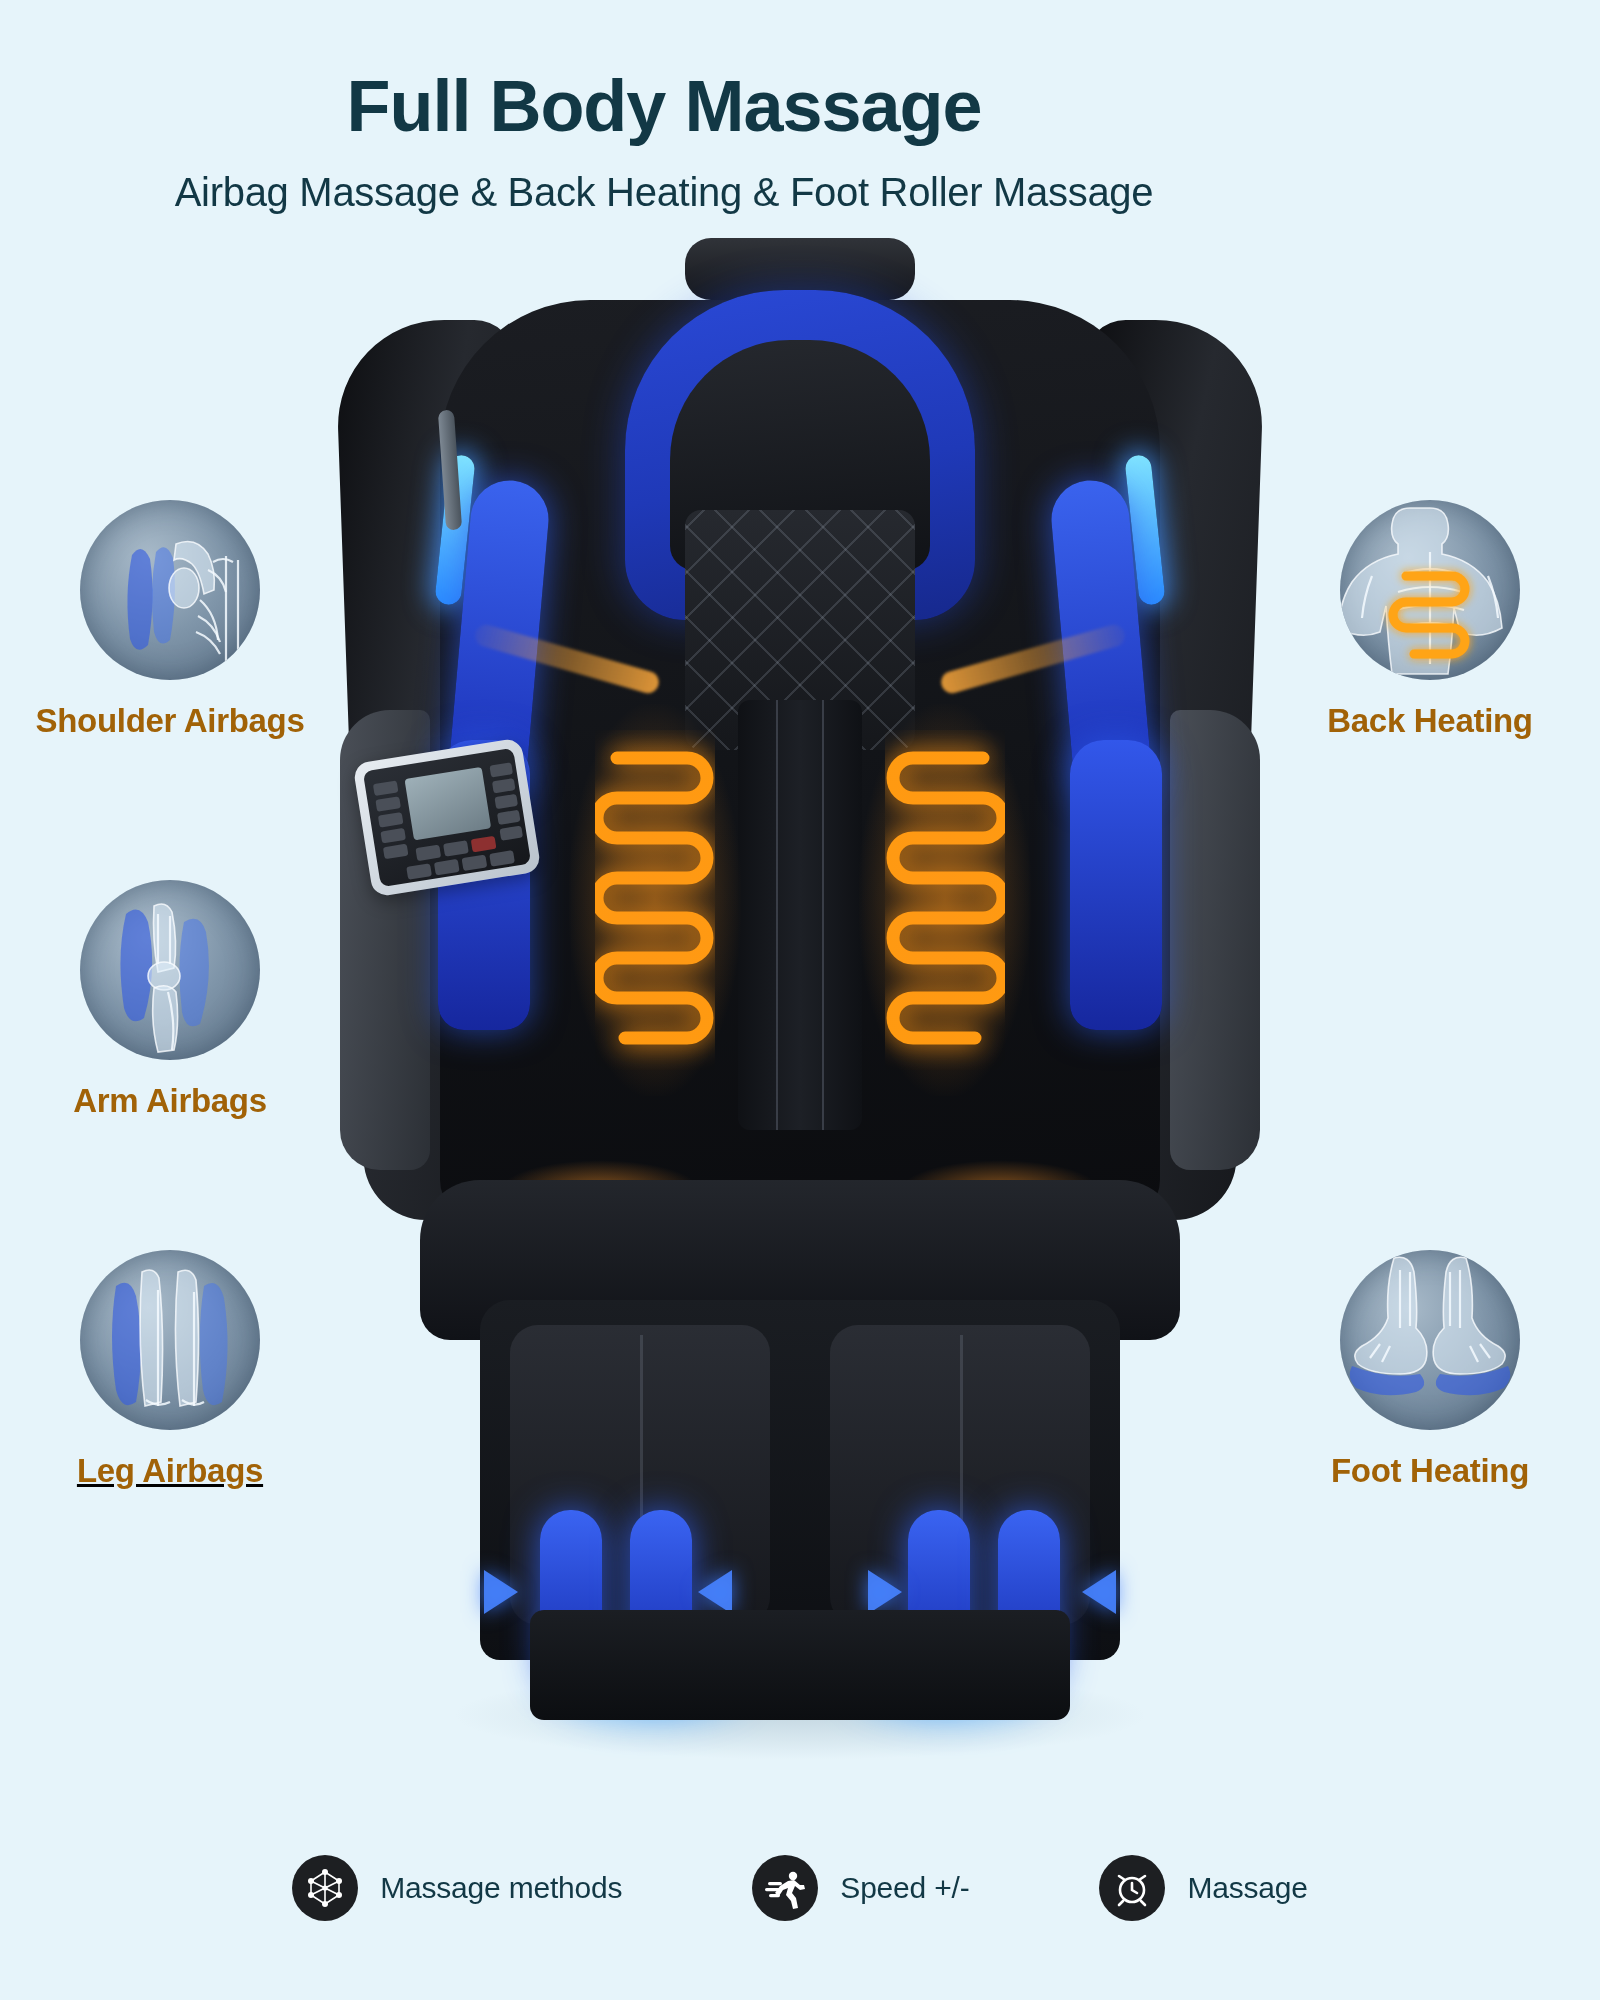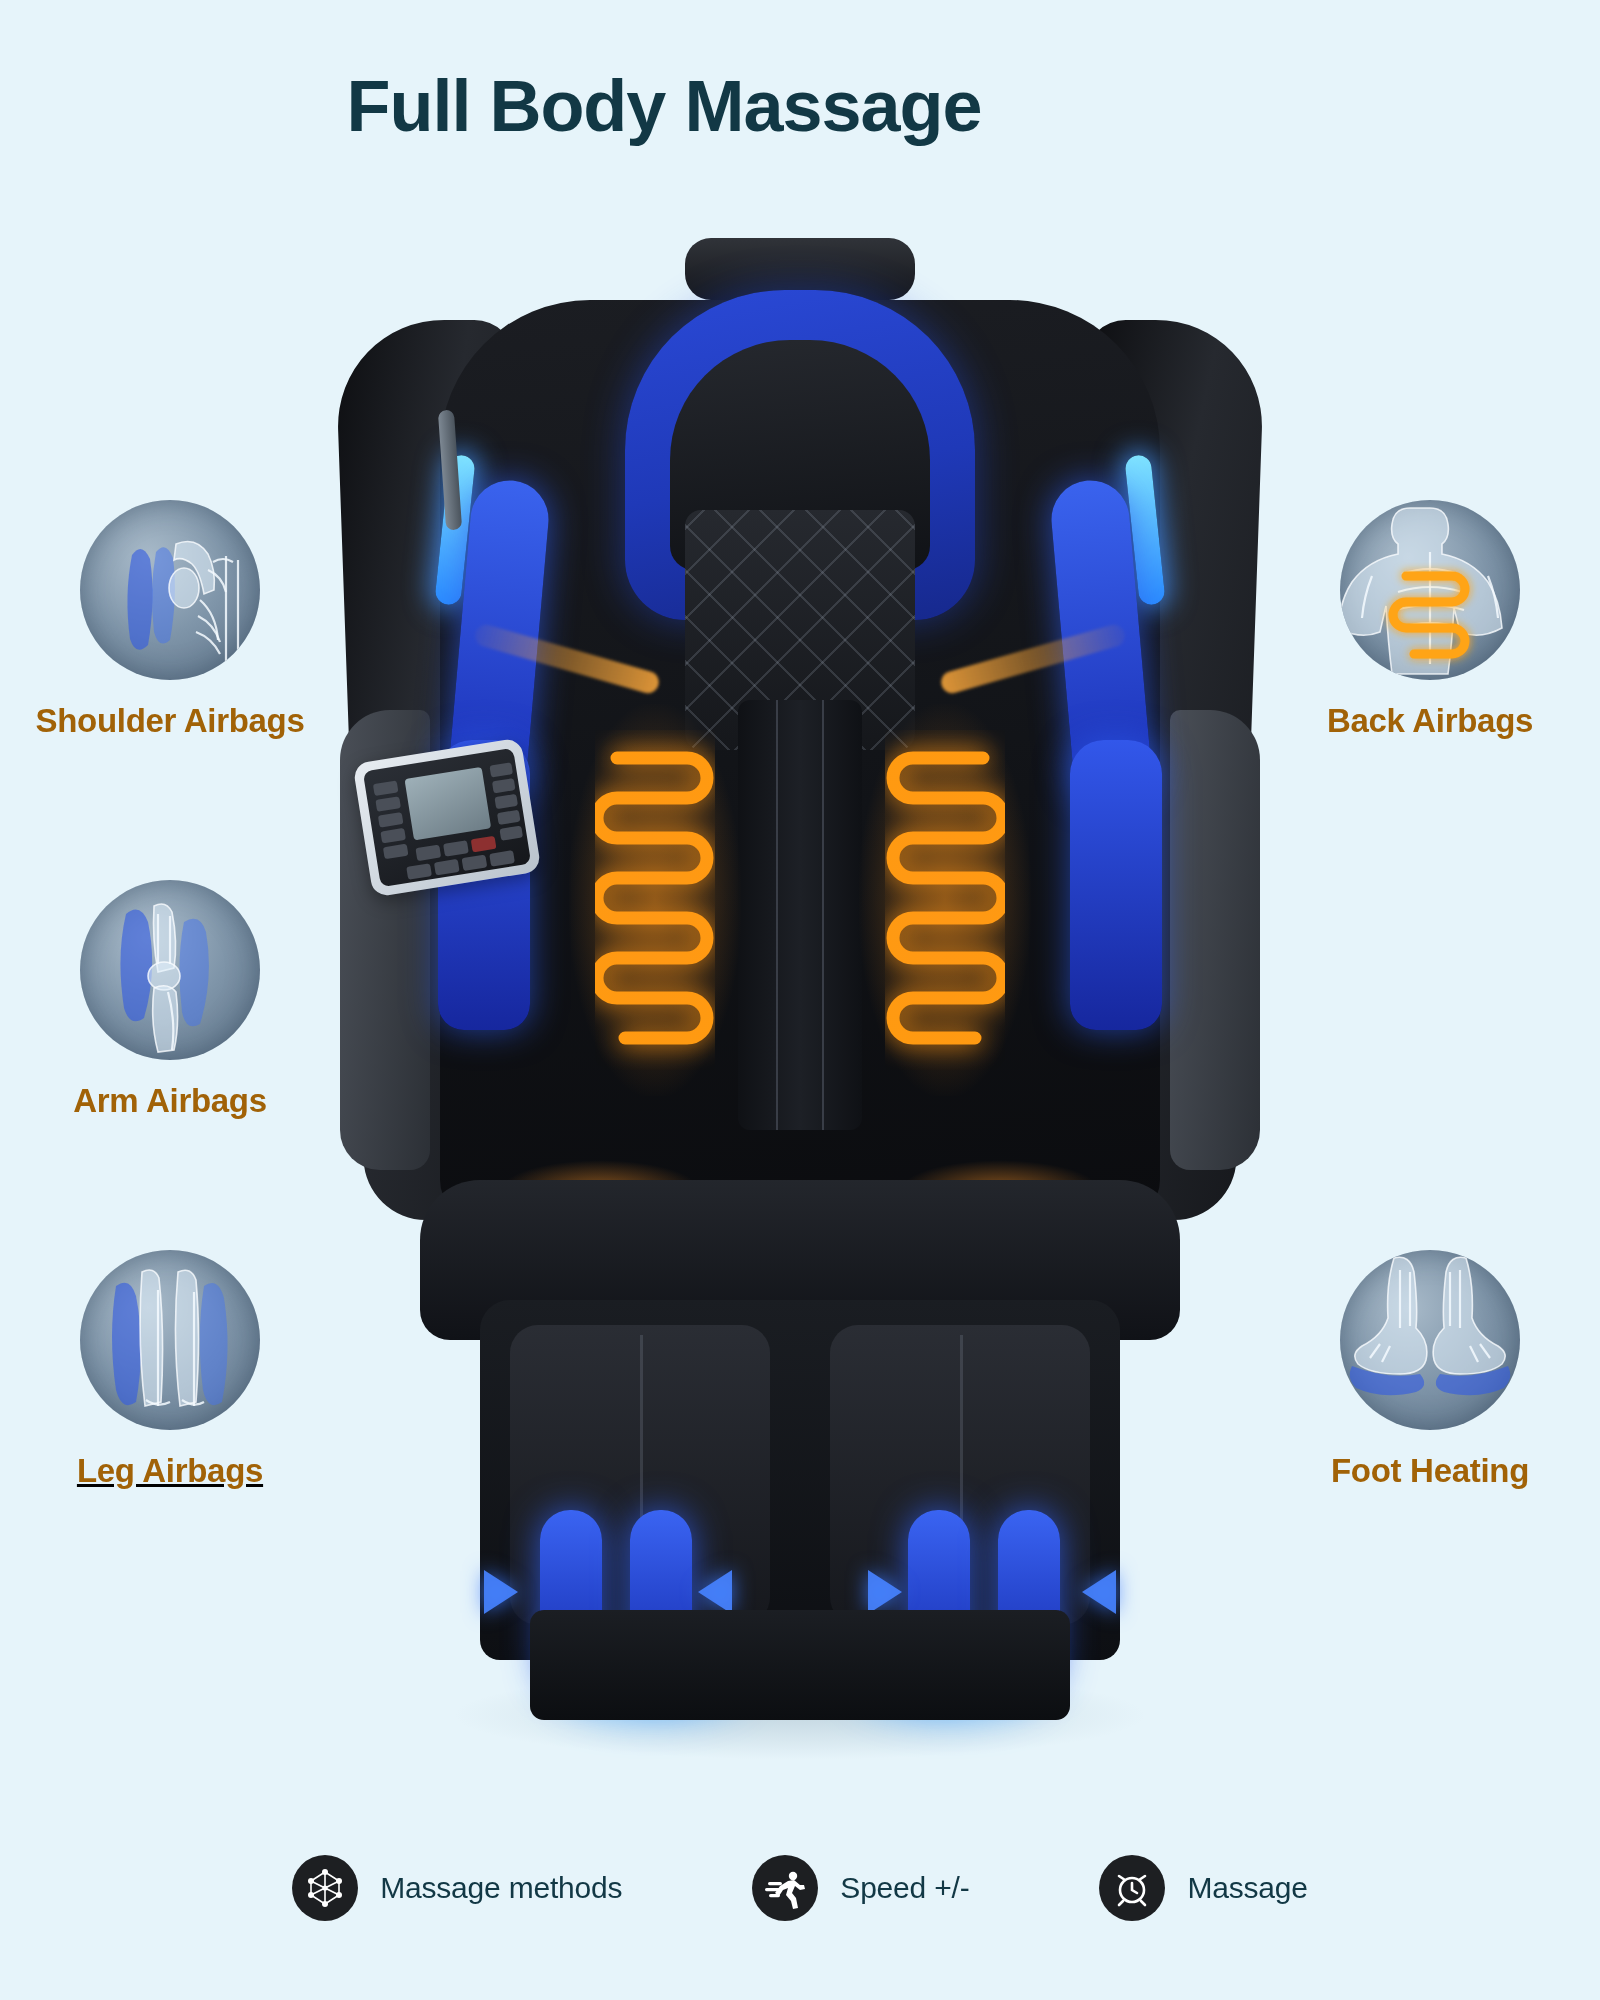--- a/index.html
+++ b/index.html
@@ -265,20 +265,21 @@
            display:flex; align-items:center; justify-content:center; flex:0 0 auto; }
   .blabel { font-size:30px; color:#123845; font-weight:500; letter-spacing:-0.2px; }
 </style>
 </head>
 <body>
 
 <div class="page">
 
   <div class="header">
     <div class="title">Full Body Massage</div>
+    <div class="subtitle">Airbag Massage &amp; Back Heating &amp; Foot Roller Massage</div>
   </div>
 
   <div class="chair">
 
     <div class="chair-shadow"></div>
 
     <div class="shell-left"></div>
     <div class="shell-right"></div>
     <div class="shell-grey-l"></div>
     <div class="shell-grey-r"></div>
@@ -458,21 +459,21 @@
           <filter id="hglow" x="-60%" y="-60%" width="220%" height="220%">
             <feGaussianBlur stdDeviation="5" result="b"></feGaussianBlur>
             <feMerge>
                 <feMergeNode in="b"></feMergeNode>
                 <feMergeNode in="SourceGraphic"></feMergeNode>
               </feMerge>
           </filter>
         </defs>
       </svg>
     </div>
-    <div class="feature-label">Back Airbags</div>
+    <div class="feature-label">Back Heating</div>
   </div>
 
   <div class="feature f-foot">
     <div class="badge">
       <svg class="xray" viewBox="0 0 180 180">
         <path class="bone-fill" d="M54 8 q16 -4 20 14 q4 34 2 56 q14 14 10 32 q-4 14 -26 14 q-30 0 -42 -10
                                     q-8 -10 4 -18 q20 -10 26 -28 q-2 -34 6 -60 Z"></path>
         <path class="bone-fill" d="M126 8 q-16 -4 -20 14 q-4 34 -2 56 q-14 14 -10 32 q4 14 26 14 q30 0 42 -10
                                     q8 -10 -4 -18 q-20 -10 -26 -28 q2 -34 -6 -60 Z"></path>
         <path class="bone" d="M60 20 v58"></path>

